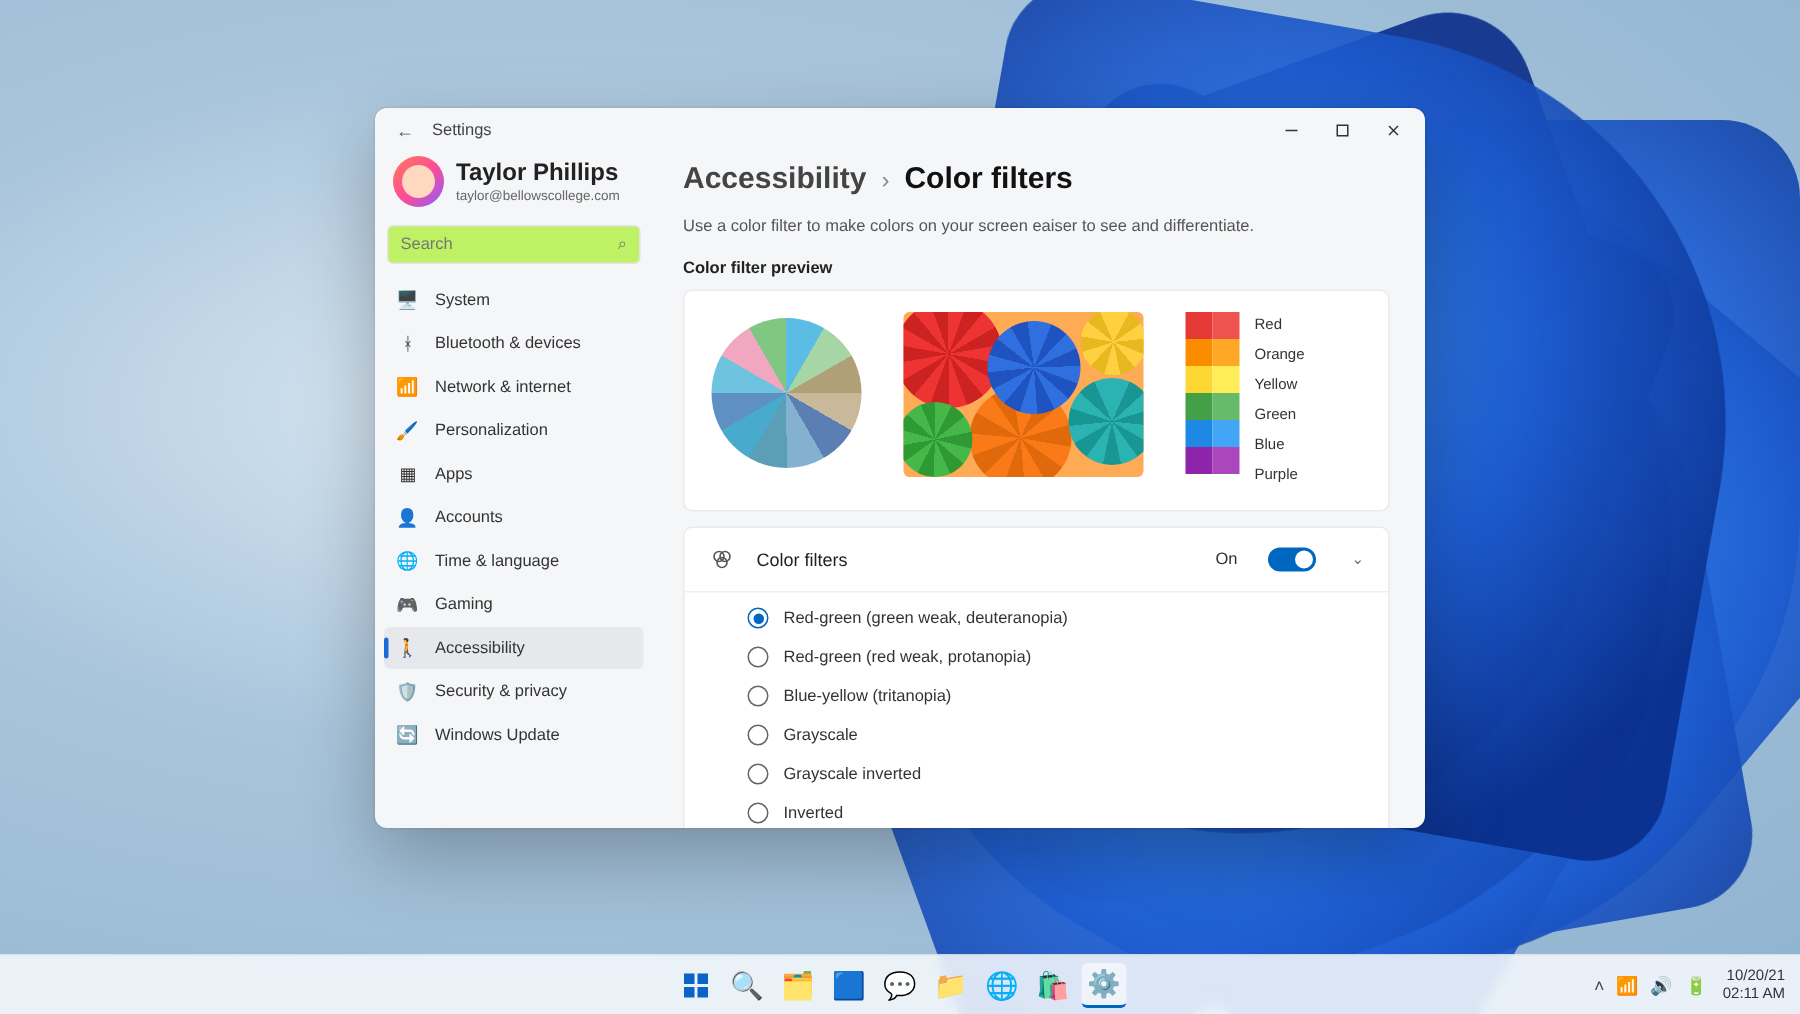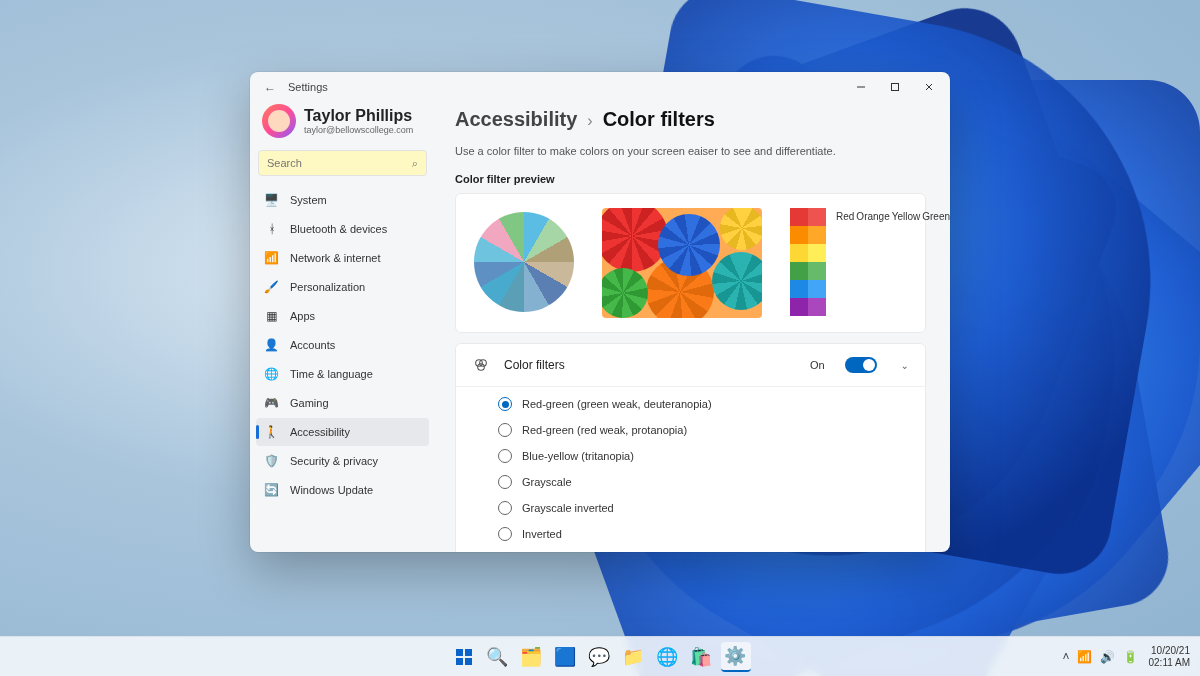--- a/index.html
+++ b/index.html
@@ -64,21 +64,21 @@
 
 .sidebar { width:185px; padding:0 6px 6px 6px; overflow-y:auto }
 .profile { display:flex; align-items:center; gap:8px; padding:2px 6px 10px 6px }
 .avatar { width:34px; height:34px; border-radius:50%; background: linear-gradient(135deg,#ff7b5c,#ff4d94,#8a5cff); position:relative; overflow:hidden }
 .avatar::after{ content:''; position:absolute; inset:6px; border-radius:50%; background:#ffd8c0 }
 .profile-text .name { font-size:16px; font-weight:600; color:#222 }
 .profile-text .email { font-size:9px; color:#666 }
 .search-box {
   margin:2px 2px 10px 2px;
   height:26px; border-radius:4px;
-  background:#fef9c3; border:1px solid #e2e2e2;
+  background:#bef264; border:1px solid #e2e2e2;
   display:flex; align-items:center; padding:0 8px;
 }
 .search-box input { flex:1; border:0; outline:0; font-size:11px; background:transparent }
 .search-box .sicon { font-size:11px; color:#777 }
 
 .nav { display:flex; flex-direction:column; gap:1px }
 .nav-item {
   display:flex; align-items:center; gap:10px;
   height:28px; padding:0 8px; border-radius:4px;
   font-size:11px; color:#333; cursor:default;
@@ -112,21 +112,21 @@
 .umb.red{ width:72px;height:72px;left:-6px;top:-8px;background:repeating-conic-gradient(#e33 0 20deg,#c22 20deg 40deg) }
 .umb.orange{ width:68px;height:68px;left:44px;top:50px;background:repeating-conic-gradient(#fb7a18 0 25deg,#e0690c 25deg 50deg) }
 .umb.blue{ width:62px;height:62px;left:56px;top:6px;background:repeating-conic-gradient(#2f6fe0 0 22deg,#1e53c0 22deg 44deg) }
 .umb.teal{ width:58px;height:58px;left:110px;top:44px;background:repeating-conic-gradient(#2ab3b0 0 24deg,#189693 24deg 48deg) }
 .umb.yellow{ width:44px;height:44px;left:118px;top:-2px;background:repeating-conic-gradient(#ffd040 0 28deg,#e8b820 28deg 56deg) }
 .umb.green{ width:50px;height:50px;left:-4px;top:60px;background:repeating-conic-gradient(#46b84a 0 26deg,#2f9a33 26deg 52deg) }
 
 .swatch-block { display:flex; gap:10px; flex-shrink:0 }
 .swatches { display:grid; grid-template-columns:18px 18px; grid-auto-rows:18px; gap:0 }
 .sw { width:18px; height:18px }
-.sw-labels { display:flex; flex-direction:row; gap:2px; font-size:10px; color:#333; line-height:18px }
+.sw-labels { display:flex; flex-direction:column; gap:2px; font-size:10px; color:#333; line-height:18px }
 
 .expander {
   padding:12px 16px; display:flex; align-items:center; gap:14px;
   font-size:12px; color:#222;
 }
 .exp-icon { width:18px; height:18px; display:flex; align-items:center; justify-content:center }
 .exp-icon svg{ width:16px; height:16px; color:#555 }
 .exp-label { flex:1 }
 .exp-state { font-size:11px; color:#333 }
 .toggle { width:32px; height:16px; border-radius:8px; background:#0067c0; position:relative; margin-left:6px }

